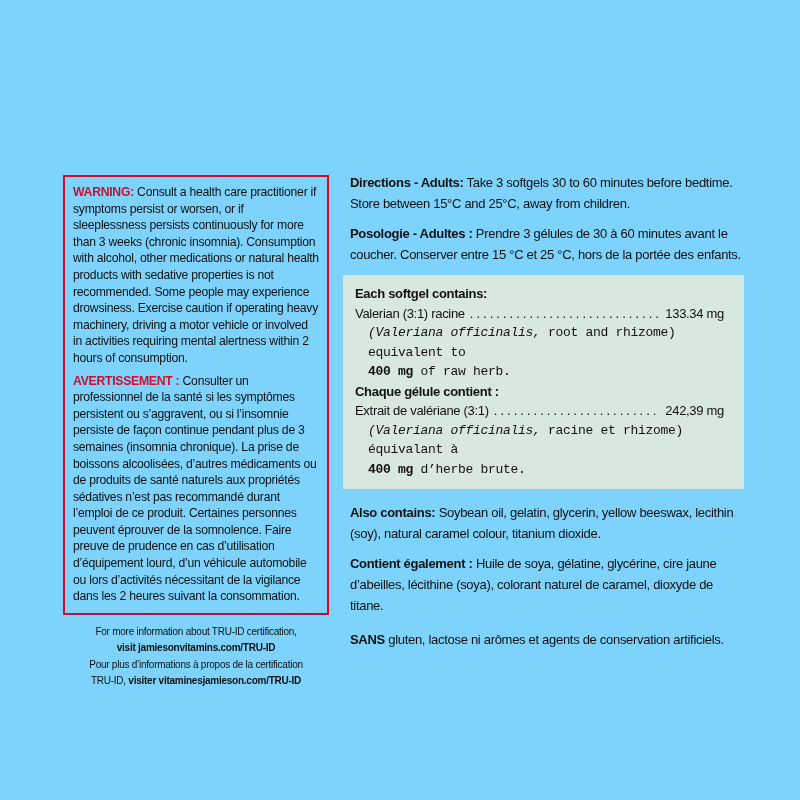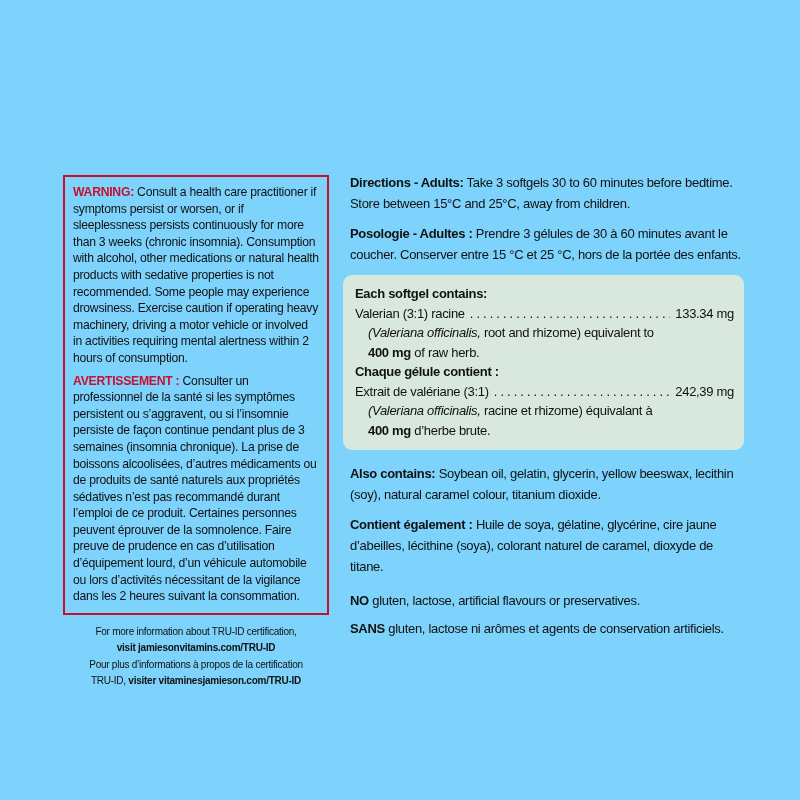--- a/index.html
+++ b/index.html
@@ -37,30 +37,29 @@
   
   .right-col{
     position:absolute;left:350px;top:172px;width:394px;
     font-size:13px;line-height:21px;letter-spacing:-0.3px;
   }
   .right-col p.para{margin:0 0 9px 0;}
 
   .ingredients-box{
     background:var(--green);
     margin:10px 0 13px -7px;
-    padding:9px 10px 10px 12px;
+    padding:9px 20px 10px 12px;
     line-height:19.5px;
-    border-radius:9px;
   }
   .ib-h{font-weight:bold;}
   .ib-row{display:flex;align-items:baseline;}
   .ib-label{white-space:nowrap;}
   .ib-dots{flex:1;overflow:hidden;white-space:nowrap;margin:0 5px;}
   .ib-amt{white-space:nowrap;}
-  .ib-detail{padding-left:13px;}
+  .ib-detail{padding-left:13px;font-family:Liberation Mono, monospace;}
 
   .free-claims p{margin:0 0 7px 0;}
 </style>
 </head>
 <body>
 
 <div class="label-root">
 
   <div class="left-col">
 
@@ -123,23 +122,19 @@
       <span>Soybean oil, gelatin, glycerin, yellow beeswax, lecithin (soy), natural caramel colour, titanium dioxide.</span>
     </p>
 
     <p class="para" style="margin-bottom:13px;">
       <span class="b">Contient également :</span>
       <span>Huile de soya, gélatine, glycérine, cire jaune d’abeilles, lécithine (soya), colorant naturel de caramel, dioxyde de titane.</span>
     </p>
 
     <div class="free-claims">
       <p>
-        <span class="b">NO</span>
-        <span>gluten, lactose, artificial flavours or preservatives.</span>
-      </p>
-      <p>
         <span class="b">SANS</span>
         <span>gluten, lactose ni arômes et agents de conservation artificiels.</span>
       </p>
     </div>
 
   </div>
 </div>
 
 </body></html>

